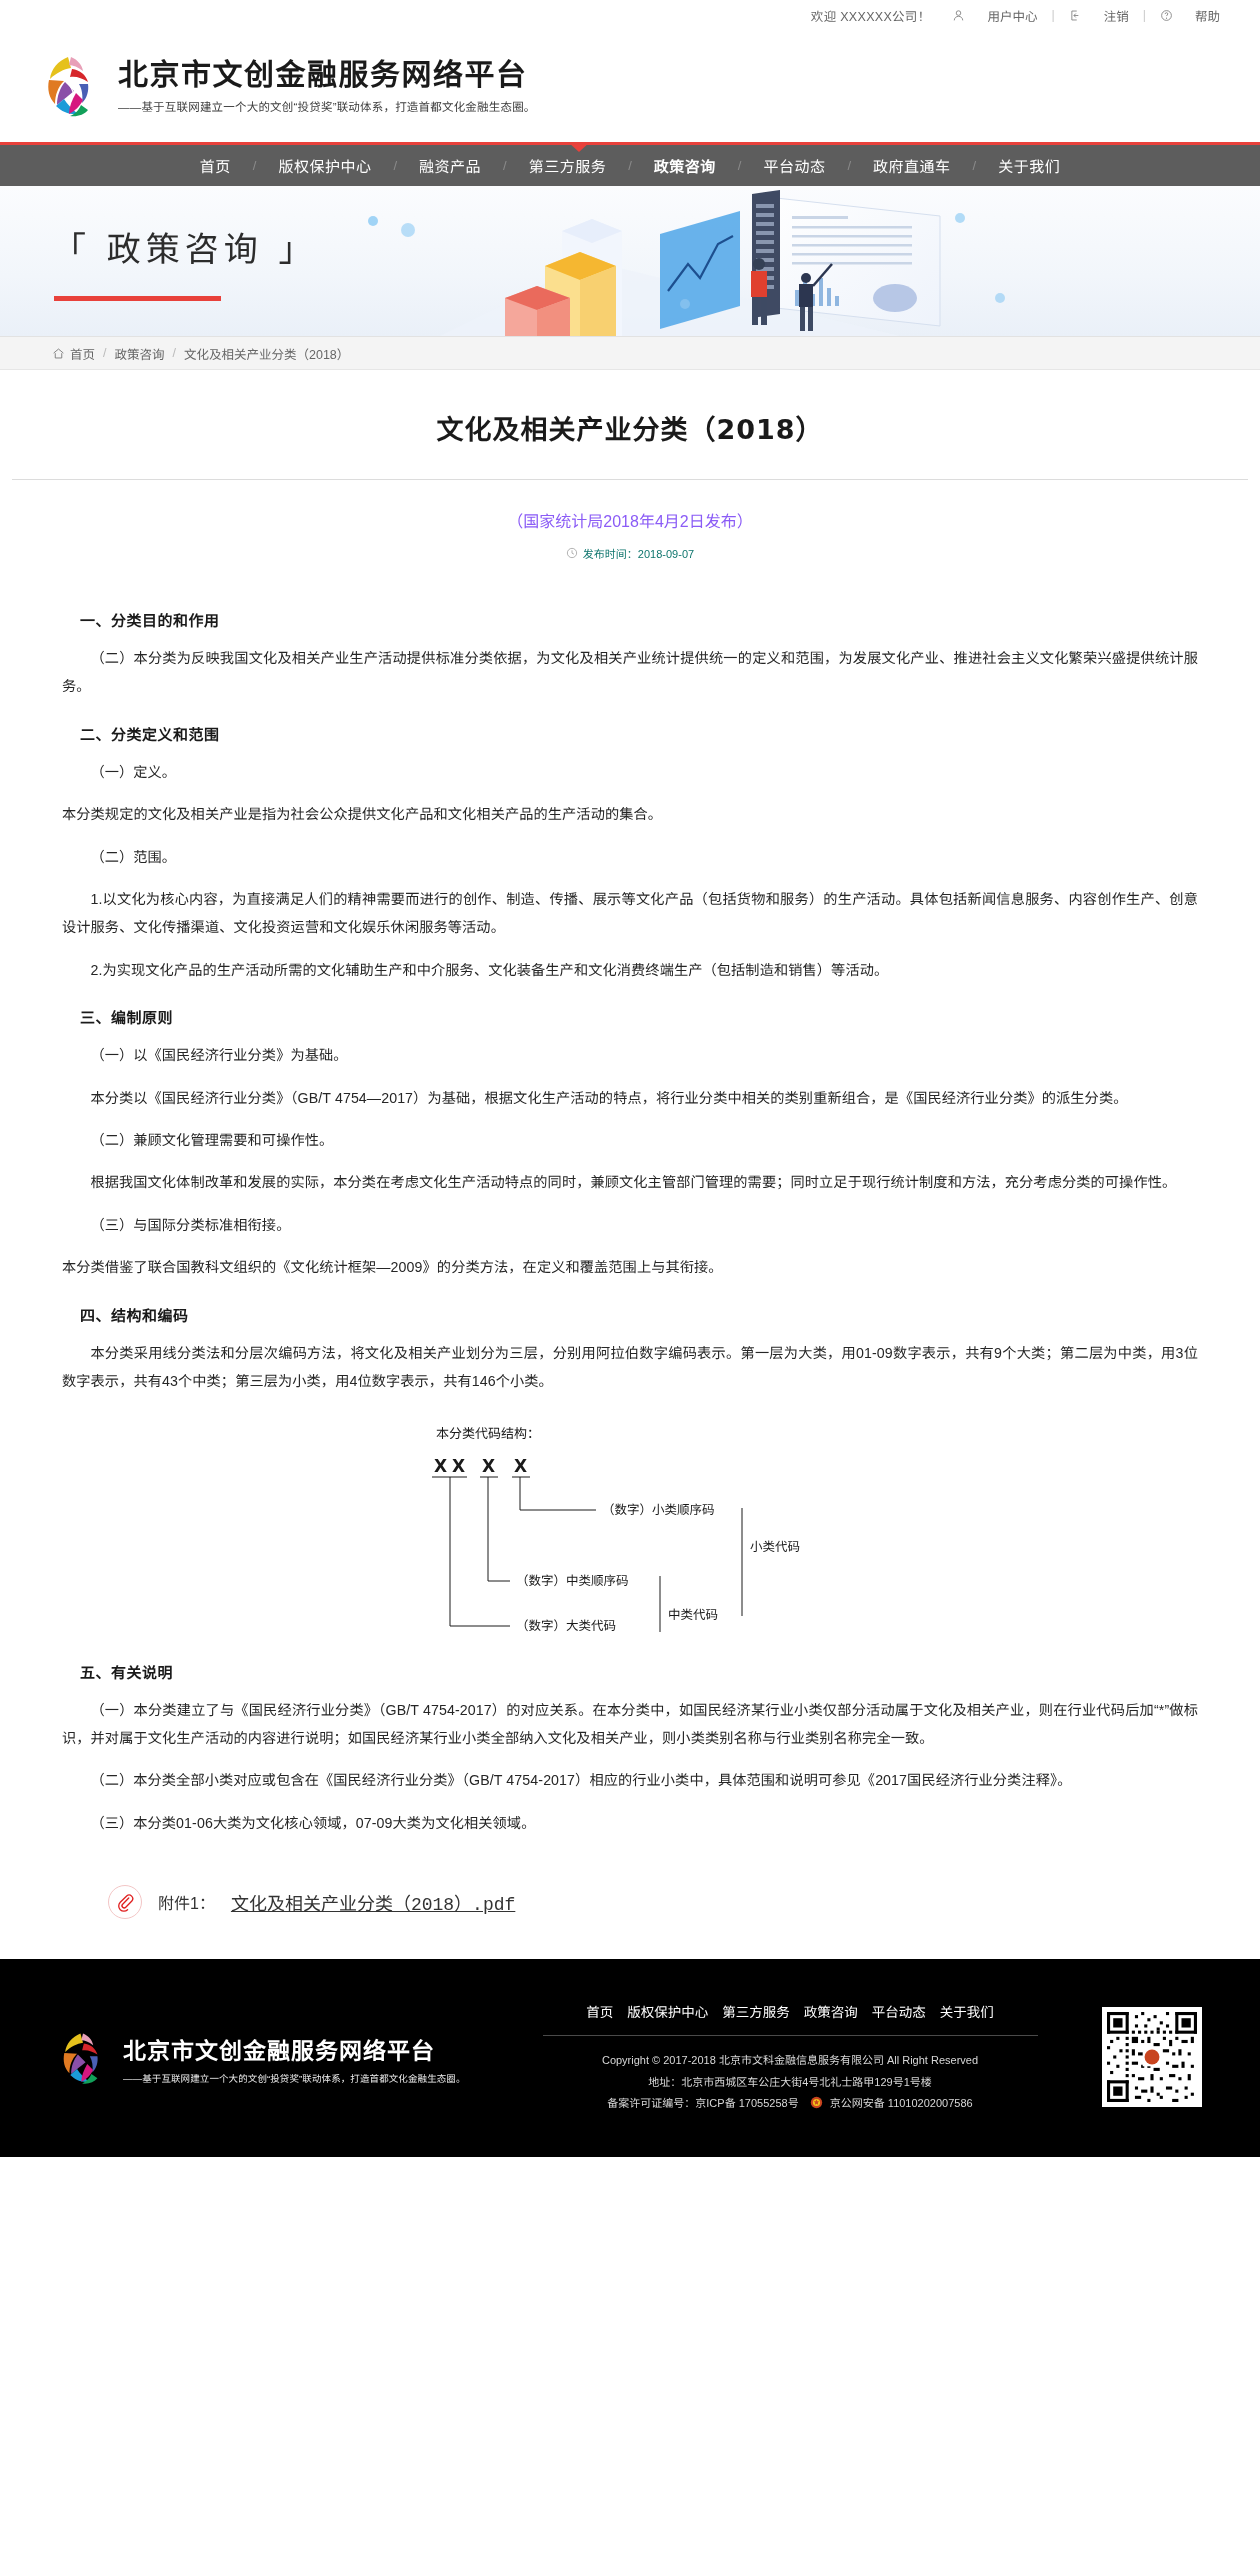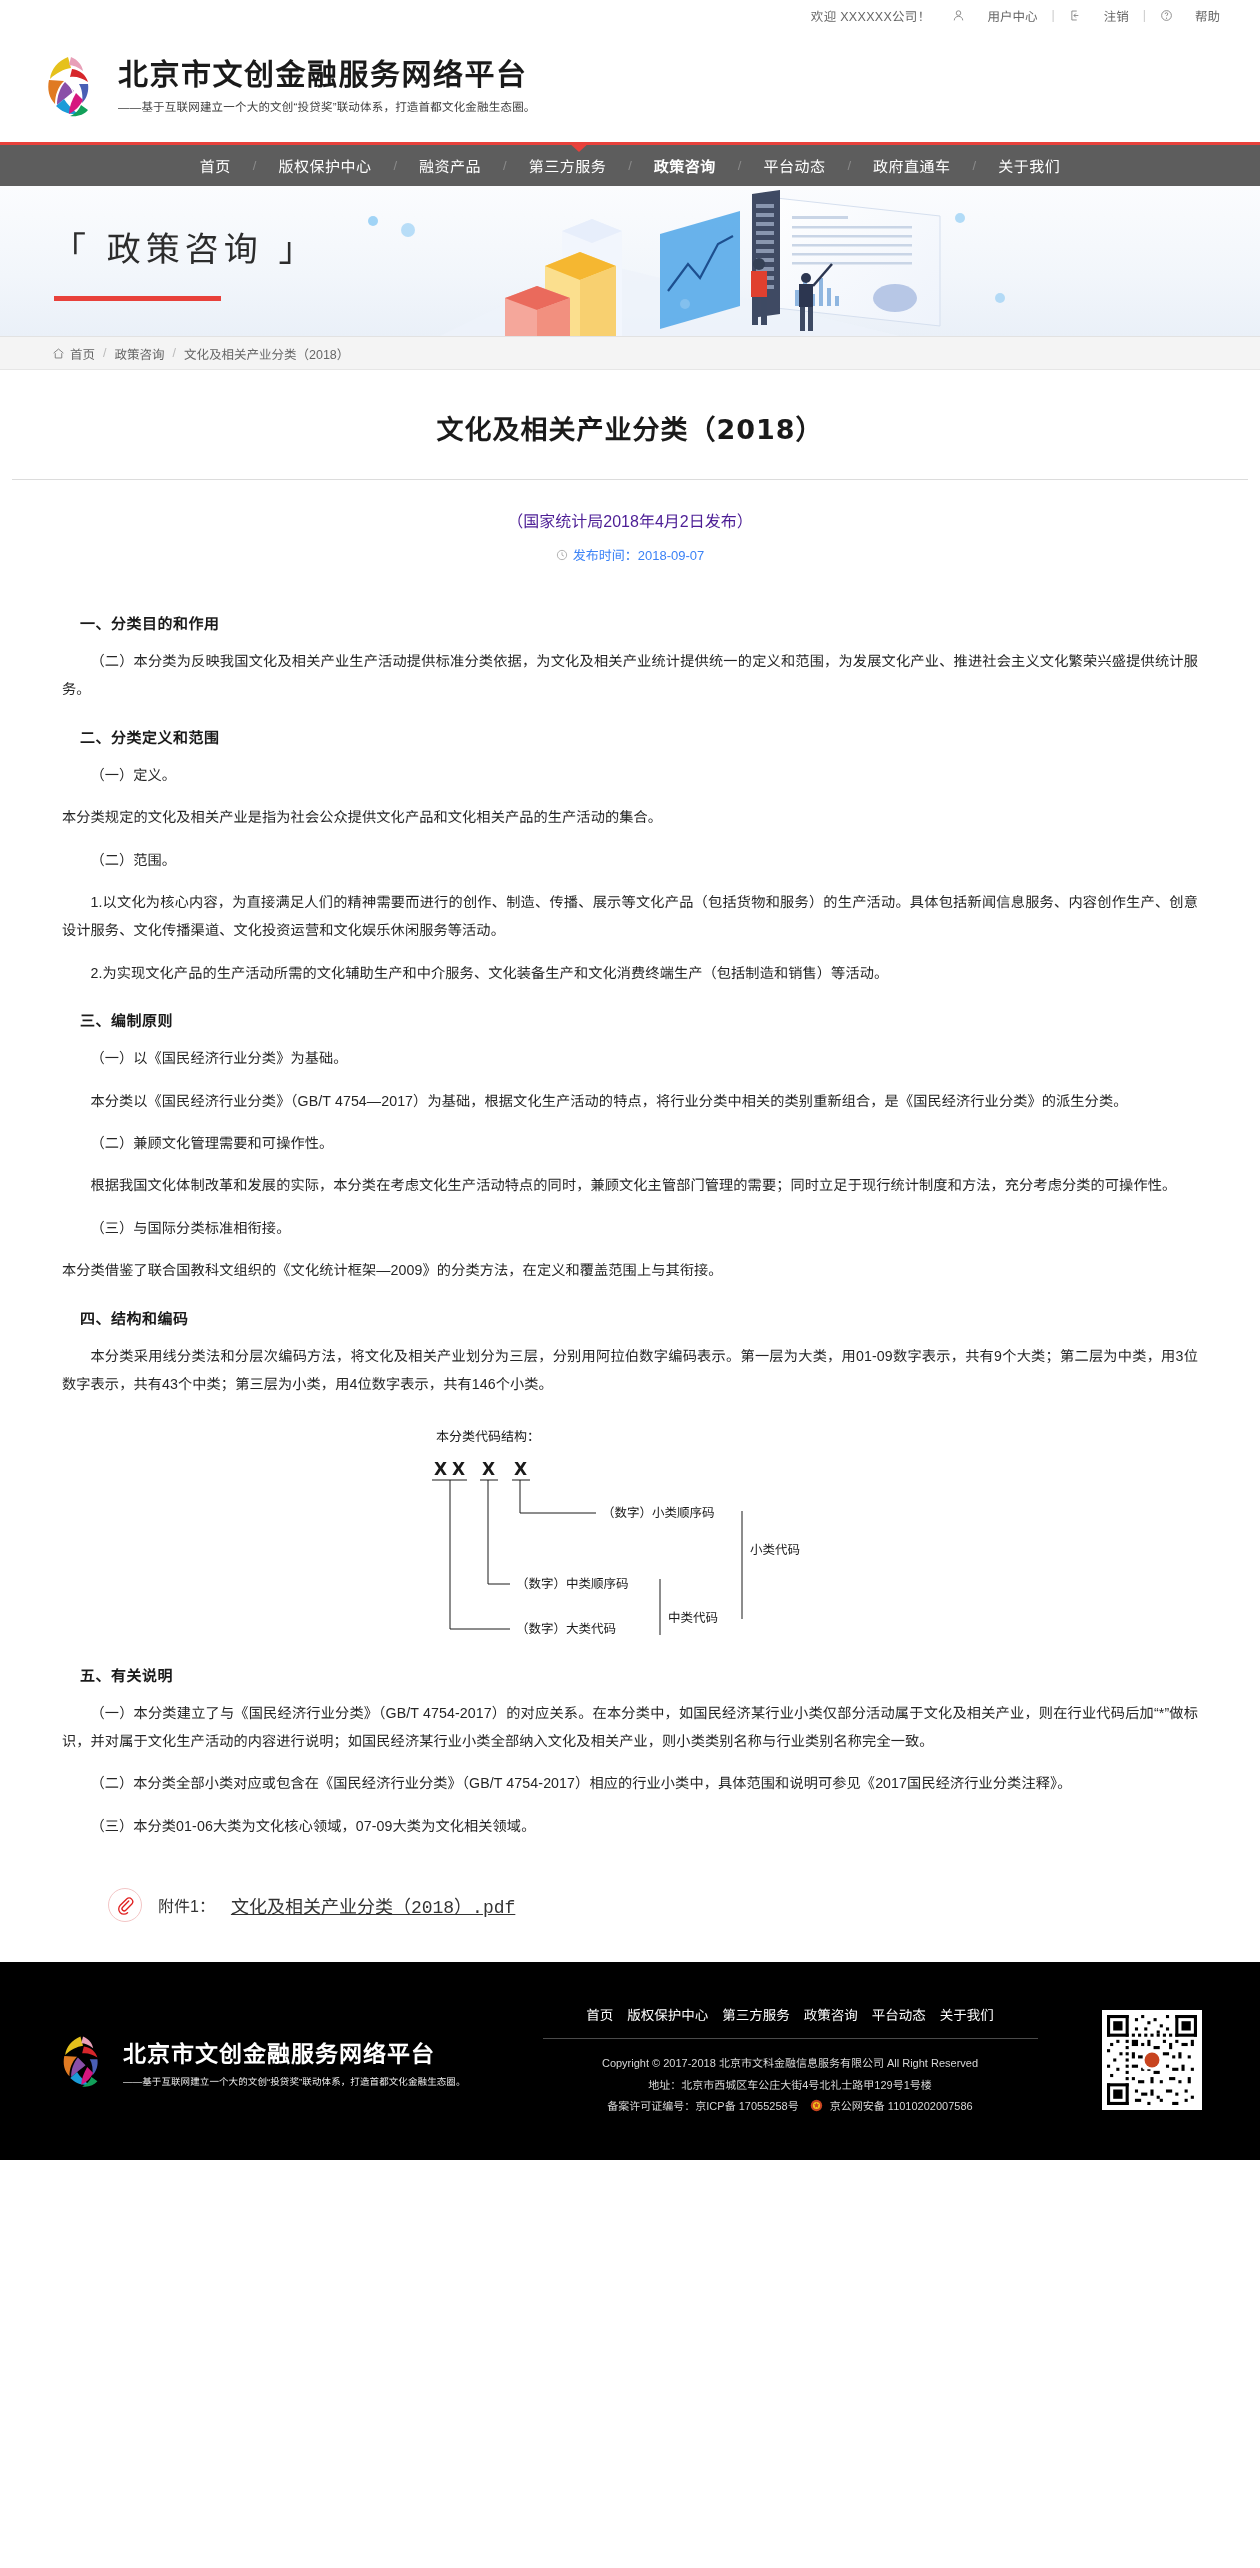--- a/index.html
+++ b/index.html
@@ -121,27 +121,27 @@
     font-weight: 700;
     color: #1a1a1a;
     padding: 38px 120px 32px 120px;
     letter-spacing: 1px;
     font-family: "DejaVu Sans", sans-serif;
   }
   .art-divider { height:1px; background:#dcdcdc; margin: 0 12px; }
   .art-source {
     text-align:center;
     font-size: 16px;
-    color:#4c1d95;
+    color:#8b5cf6;
     padding-top: 28px;
   }
   .art-time {
     text-align:center;
-    font-size: 13px;
-    color:#3b82f6;
+    font-size: 11px;
+    color:#0f766e;
     padding-top: 13px;
     display:flex; align-items:center; justify-content:center; gap:5px;
   }
   .clock-ico { width:12px;height:12px;display:inline-block;}
 
   .body-wrap { padding: 26px 62px 0 62px; }
   h3.sec {
     font-size: 15px;
     font-weight: 700;
     color: #1a1a1a;

